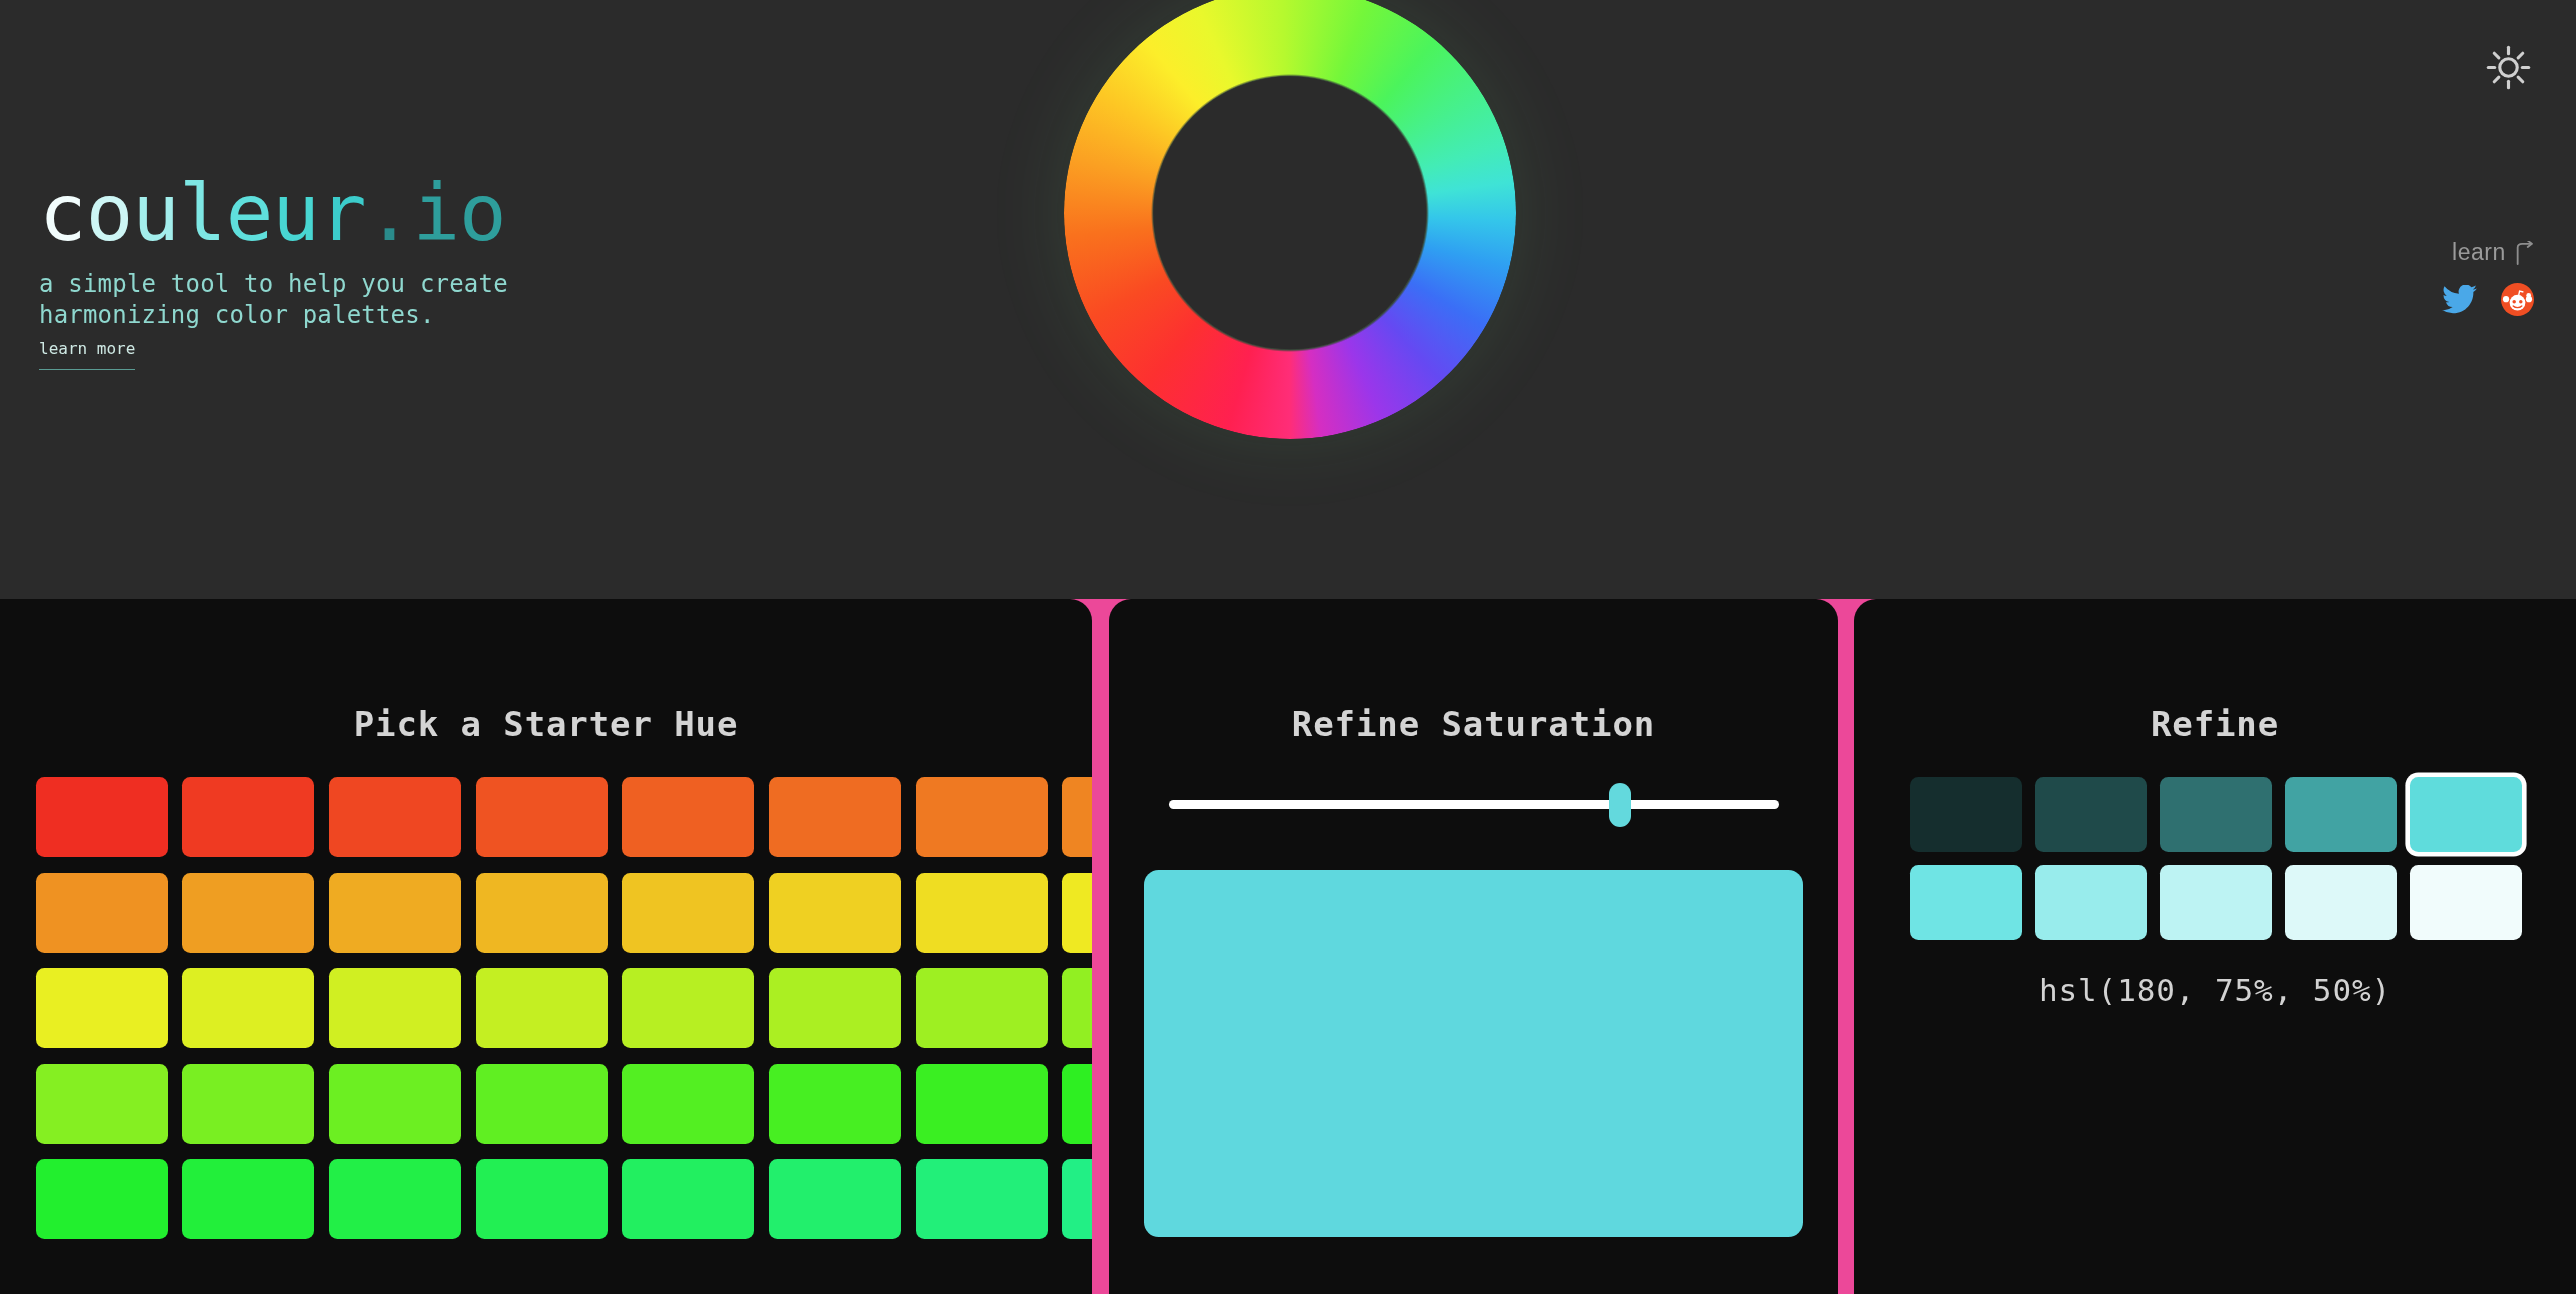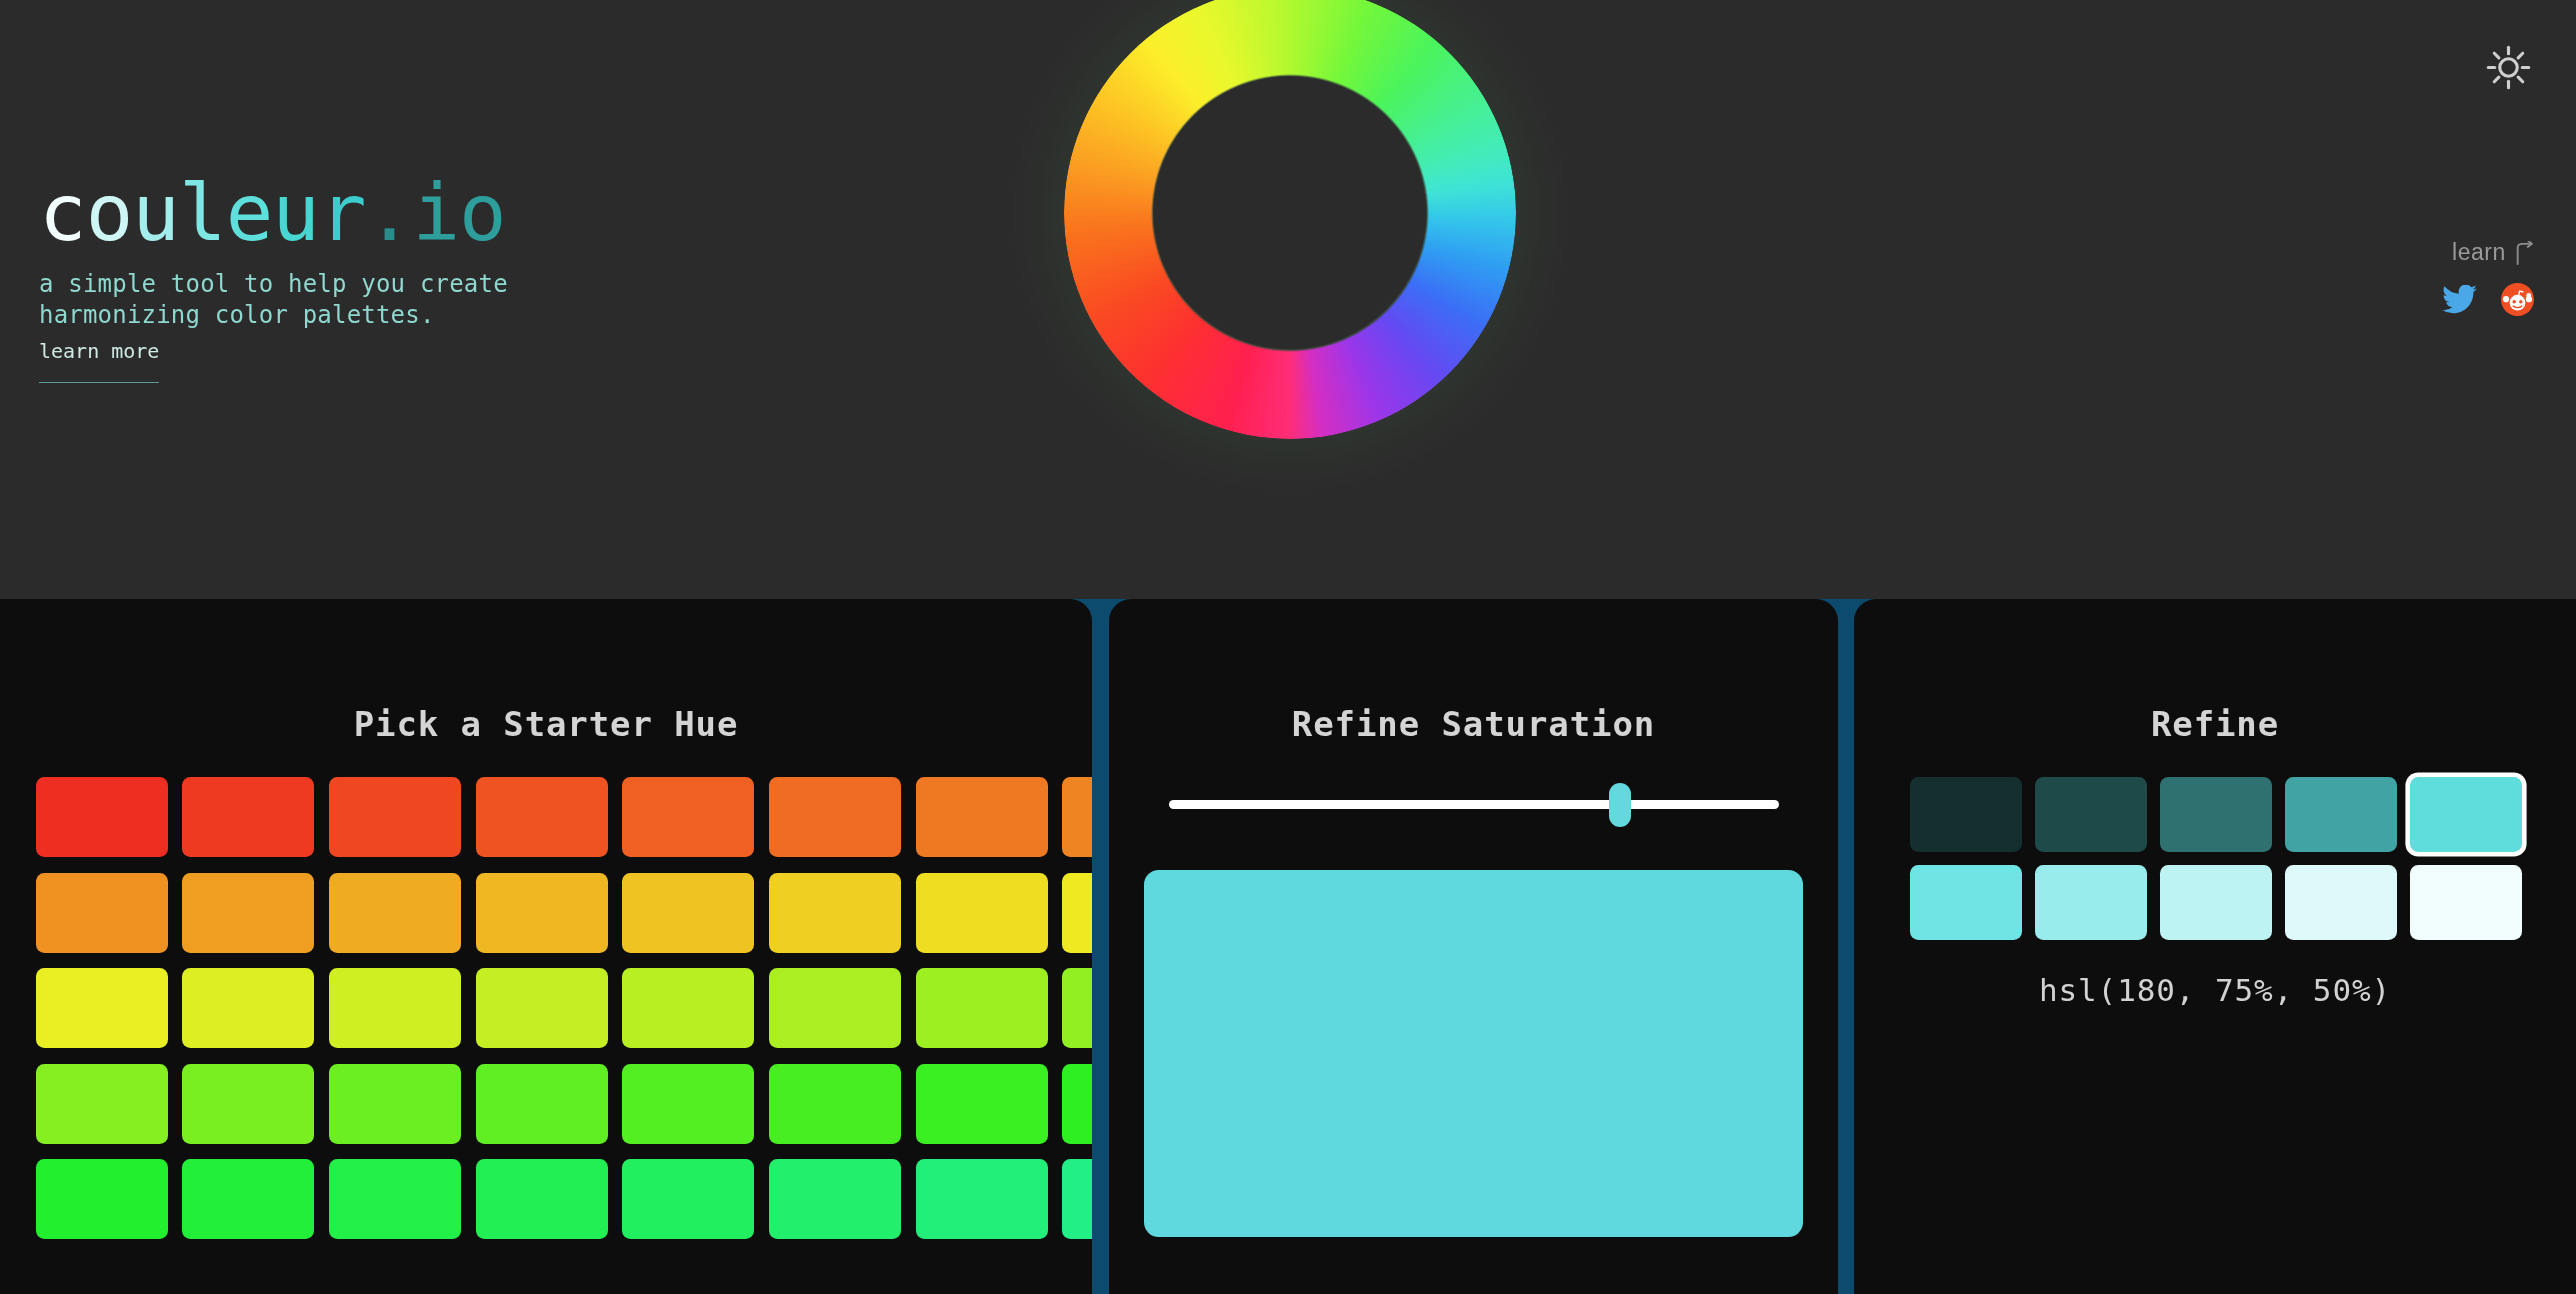--- a/index.html
+++ b/index.html
@@ -10,21 +10,21 @@
     height: 1294px;
     overflow: hidden;
     background: #2b2b2b;
     font-family: "DejaVu Sans Mono", "Liberation Mono", monospace;
   }
 
   #app {
     position: relative;
     width: 2576px;
     height: 1294px;
-    background: #0c4a6e;
+    background: #ec4899;
   }
 
   
   .header {
     position: absolute;
     top: 0; left: 0;
     width: 2576px;
     height: 599px;
     background: #2b2b2b;
     overflow: hidden;
@@ -119,24 +119,24 @@
   .tagline {
     margin-top: 15.6px;
     font-size: 24px;
     line-height: 1.32;
     color: #8fd8cf;
     letter-spacing: 0.2px;
   }
   .learn {
     display: inline-block;
     margin-top: 7.3px;
-    font-size: 20px;
+    font-size: 16px;
     color: #cfe9e4;
     border-bottom: 1.8px solid #5a9b93;
-    padding-bottom: 19px;
+    padding-bottom: 11px;
     text-decoration: none;
     cursor: pointer;
   }
 
   
   .theme-toggle {
     position: absolute;
     right: 39px;
     top: 39px;
     width: 57px;

